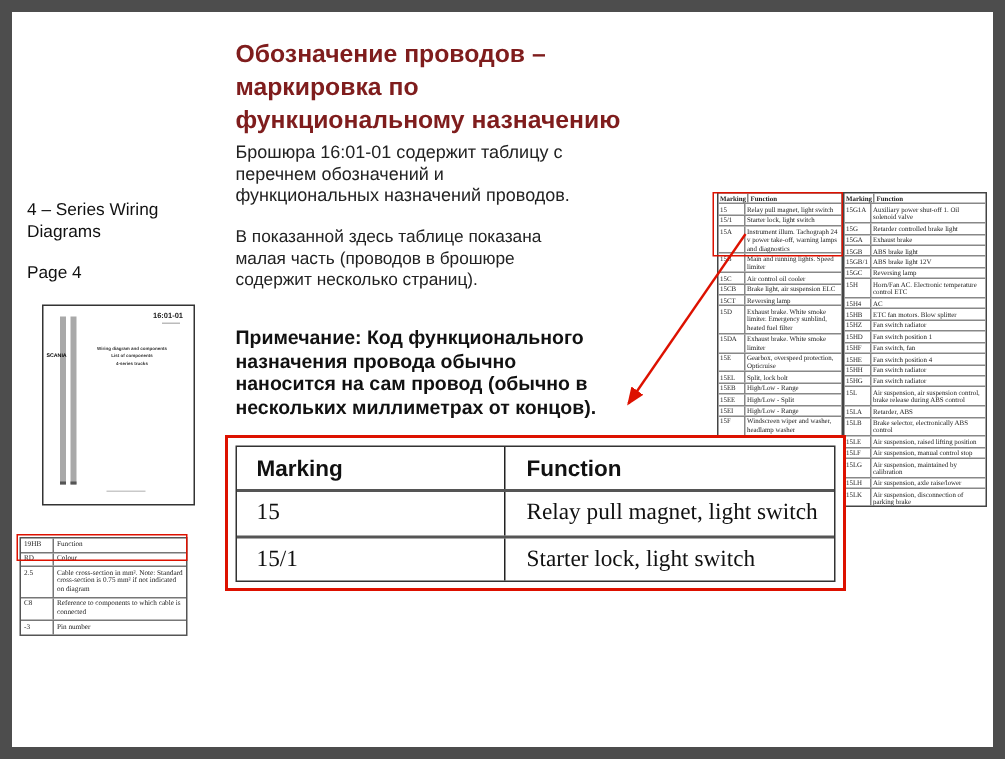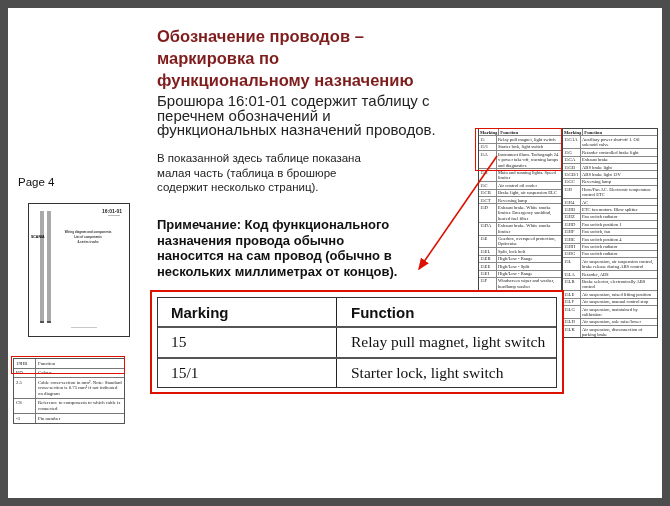--- a/index.html
+++ b/index.html
@@ -30,21 +30,21 @@
   .lt-row{display:flex;border-bottom:0.5px solid #777;}
   .lt-row:last-child{border-bottom:none;}
   .lt-code{flex:0 0 17px;border-right:0.5px solid #777;padding:1.5px 2px;}
   .lt-fn{flex:1;padding:1.5px 2px;}
   .legend-box{position:absolute;left:11px;top:356px;width:112px;height:16px;
               border:1.5px solid #dd1100;z-index:6;}
 
   
   .title{position:absolute;left:157px;top:25px;width:330px;font-size:16.5px;font-weight:bold;
          color:#7f1d1d;line-height:22px;white-space:pre-line;}
-  .p1{position:absolute;left:157px;top:94px;width:320px;font-size:15px;line-height:14.5px;
+  .p1{position:absolute;left:157px;top:94px;width:320px;font-size:12px;line-height:14.5px;
       color:#222;white-space:pre-line;}
   .p2{position:absolute;left:157px;top:151px;width:320px;font-size:11.5px;line-height:14.5px;
       color:#222;white-space:pre-line;}
   .note{position:absolute;left:157px;top:217px;width:330px;font-size:13px;font-weight:bold;
         line-height:15.5px;color:#111;white-space:pre-line;}
 
   
   .mt-box{position:absolute;left:150px;top:290px;width:414px;height:104px;background:#fff;
           border:2px solid #dd1100;z-index:5;box-sizing:border-box;}
   .mt{position:absolute;left:5px;top:5px;right:5px;bottom:4px;border:1.5px solid #333;
@@ -70,20 +70,22 @@
   .booklet-box{position:absolute;left:475px;top:128px;width:85px;height:41px;
                border:1.5px solid #dd1100;z-index:6;}
 
   .overlay-svg{position:absolute;inset:0;z-index:7;pointer-events:none;}
 </style>
 </head>
 <body>
 
 <div id="screen">
 
+  <div class="sb-heading">4 – Series Wiring
+Diagrams</div>
   <div class="sb-page">Page 4</div>
 
   <div class="thumb">
     <div class="stripe s1"></div>
     <div class="stripe s2"></div>
     <div class="brand">SCANIA</div>
     <div class="docno">16:01-01</div>
     <div class="docsub"></div>
     <div class="ttl">Wiring diagram and components
 List of components
@@ -120,21 +122,21 @@
     </div>
   <div class="legend-box"></div>
 
   <div class="title">Обозначение проводов –
 маркировка по
 функциональному назначению</div>
   <div class="p1">Брошюра 16:01-01 содержит таблицу с
 перечнем обозначений и
 функциональных назначений проводов.</div>
   <div class="p2">В показанной здесь таблице показана
-малая часть (таблица в брошюре
+малая часть (проводов в брошюре
 содержит несколько страниц).</div>
   <div class="note">Примечание: Код функционального
 назначения провода обычно
 наносится на сам провод (обычно в
 нескольких миллиметрах от концов).</div>
 
   <div class="bt bt1">
     <div class="bt-row bt-head">
       <div class="bt-code">Marking</div>
       <div class="bt-fn">Function</div>

